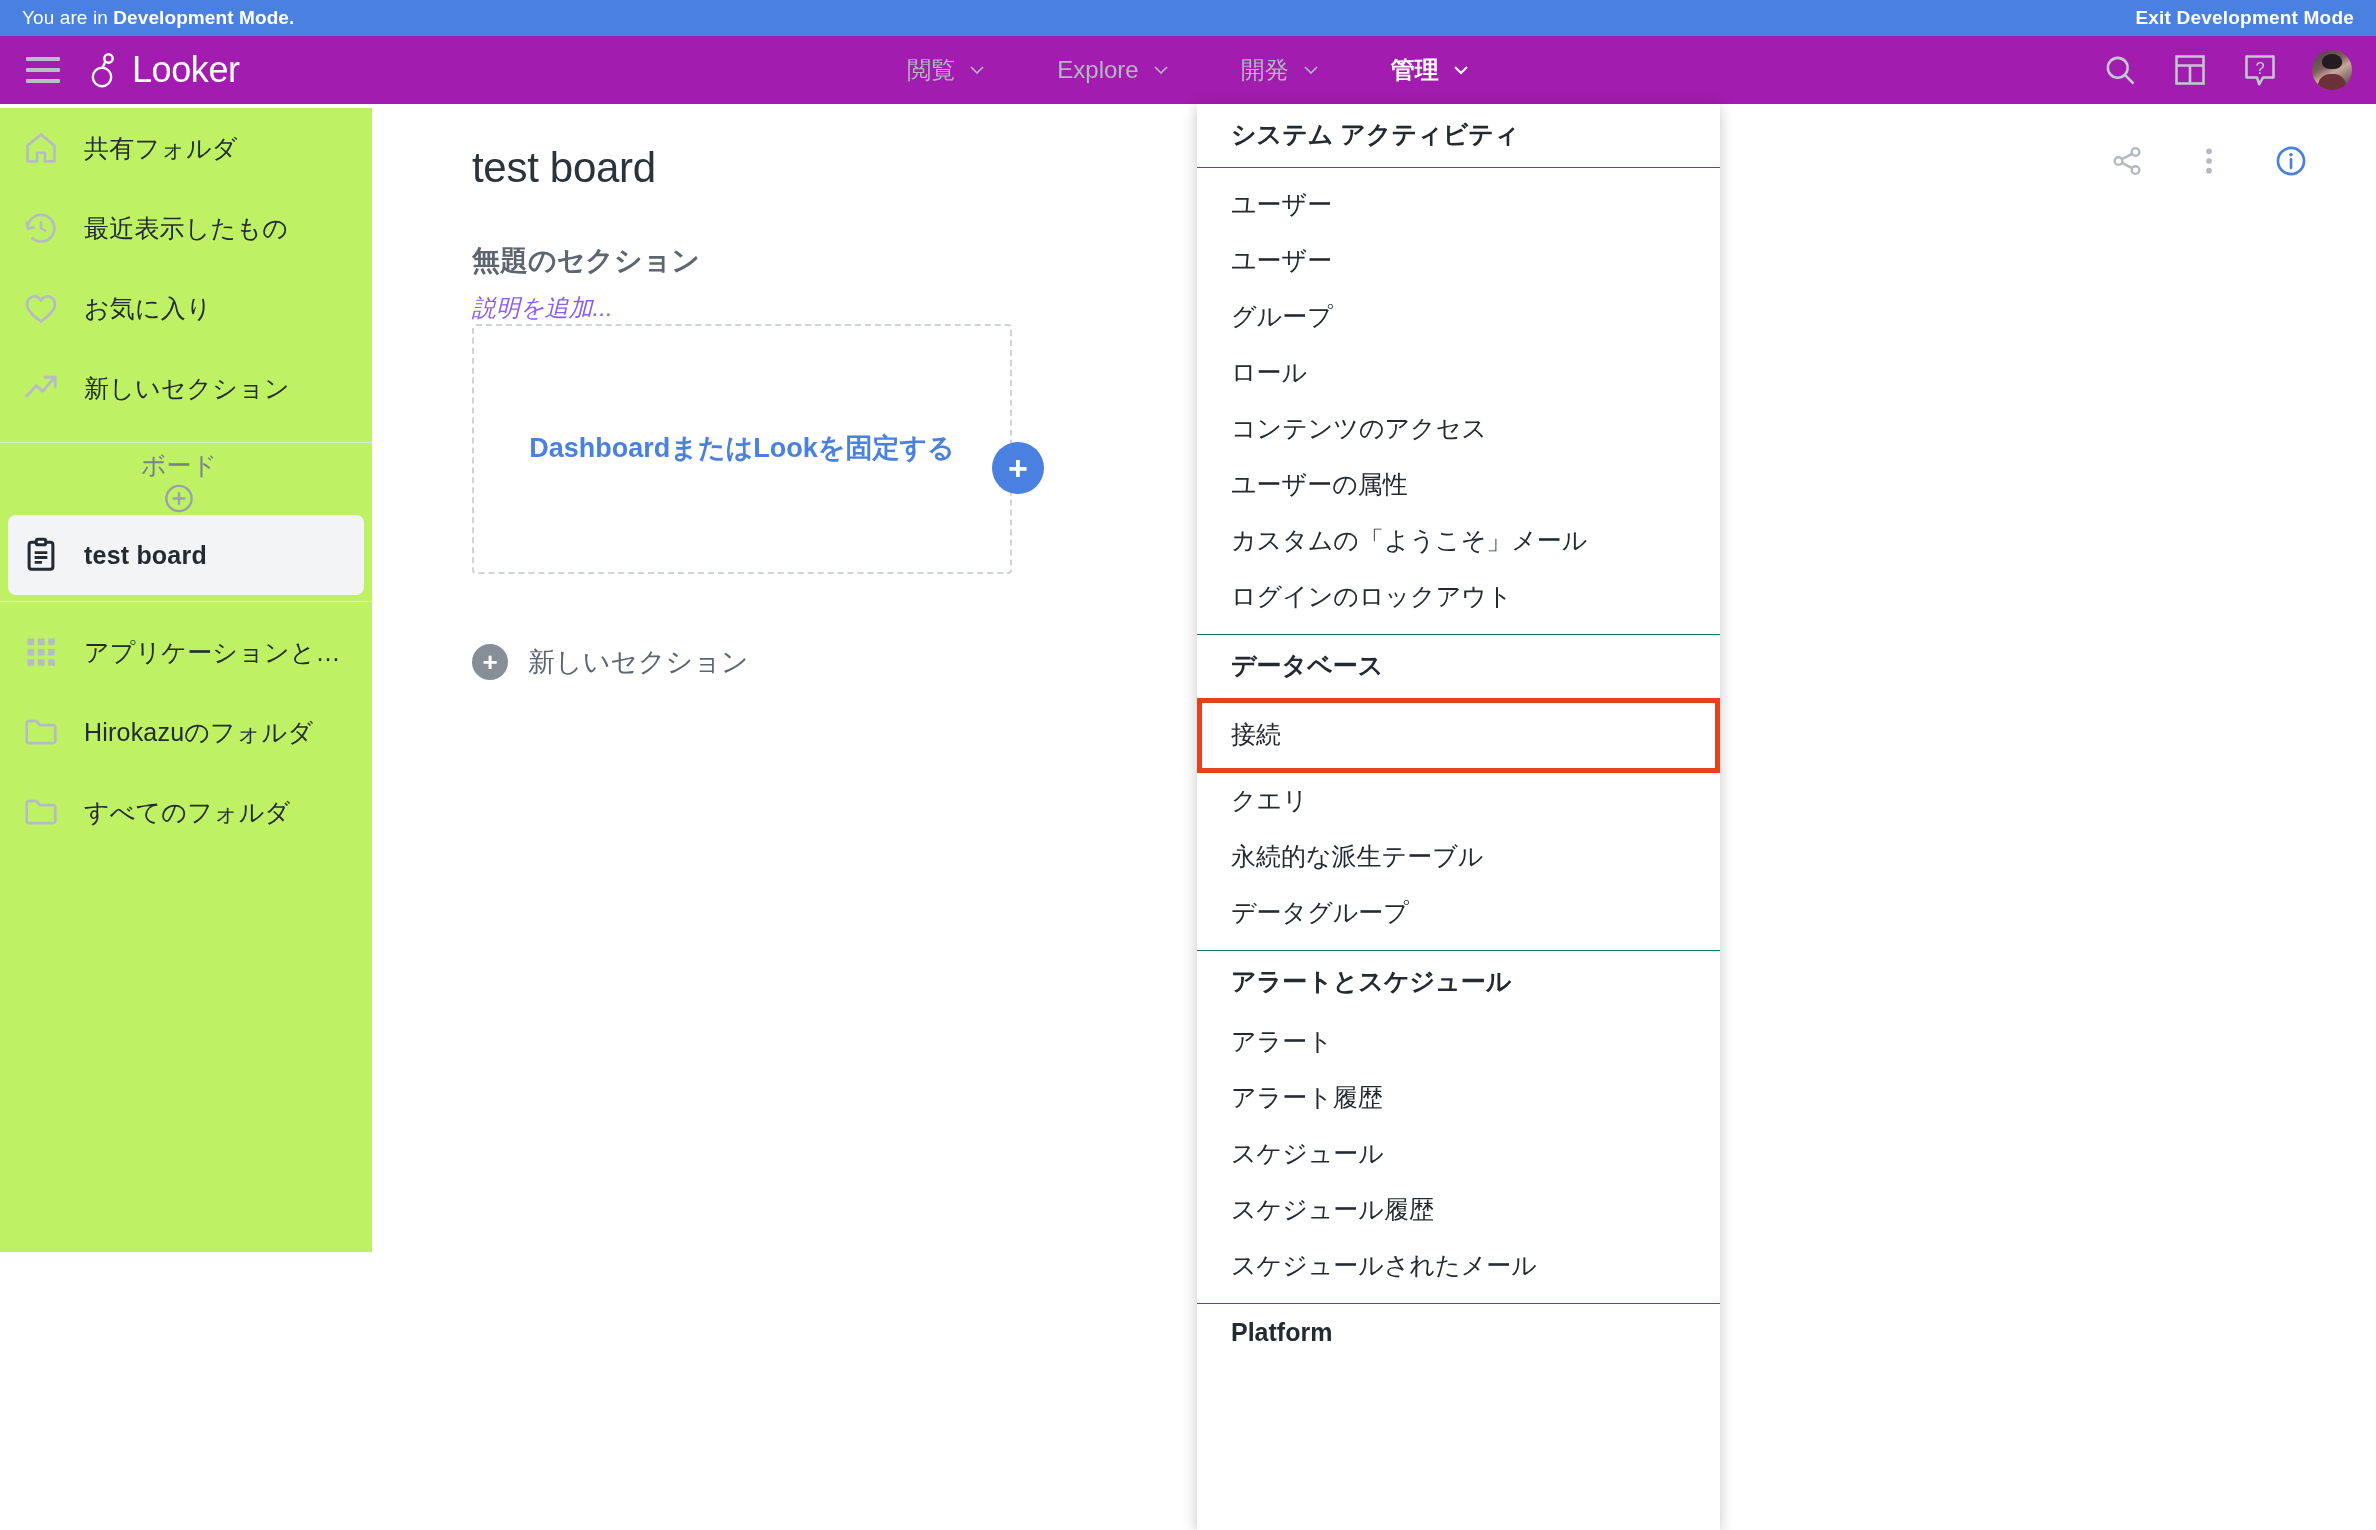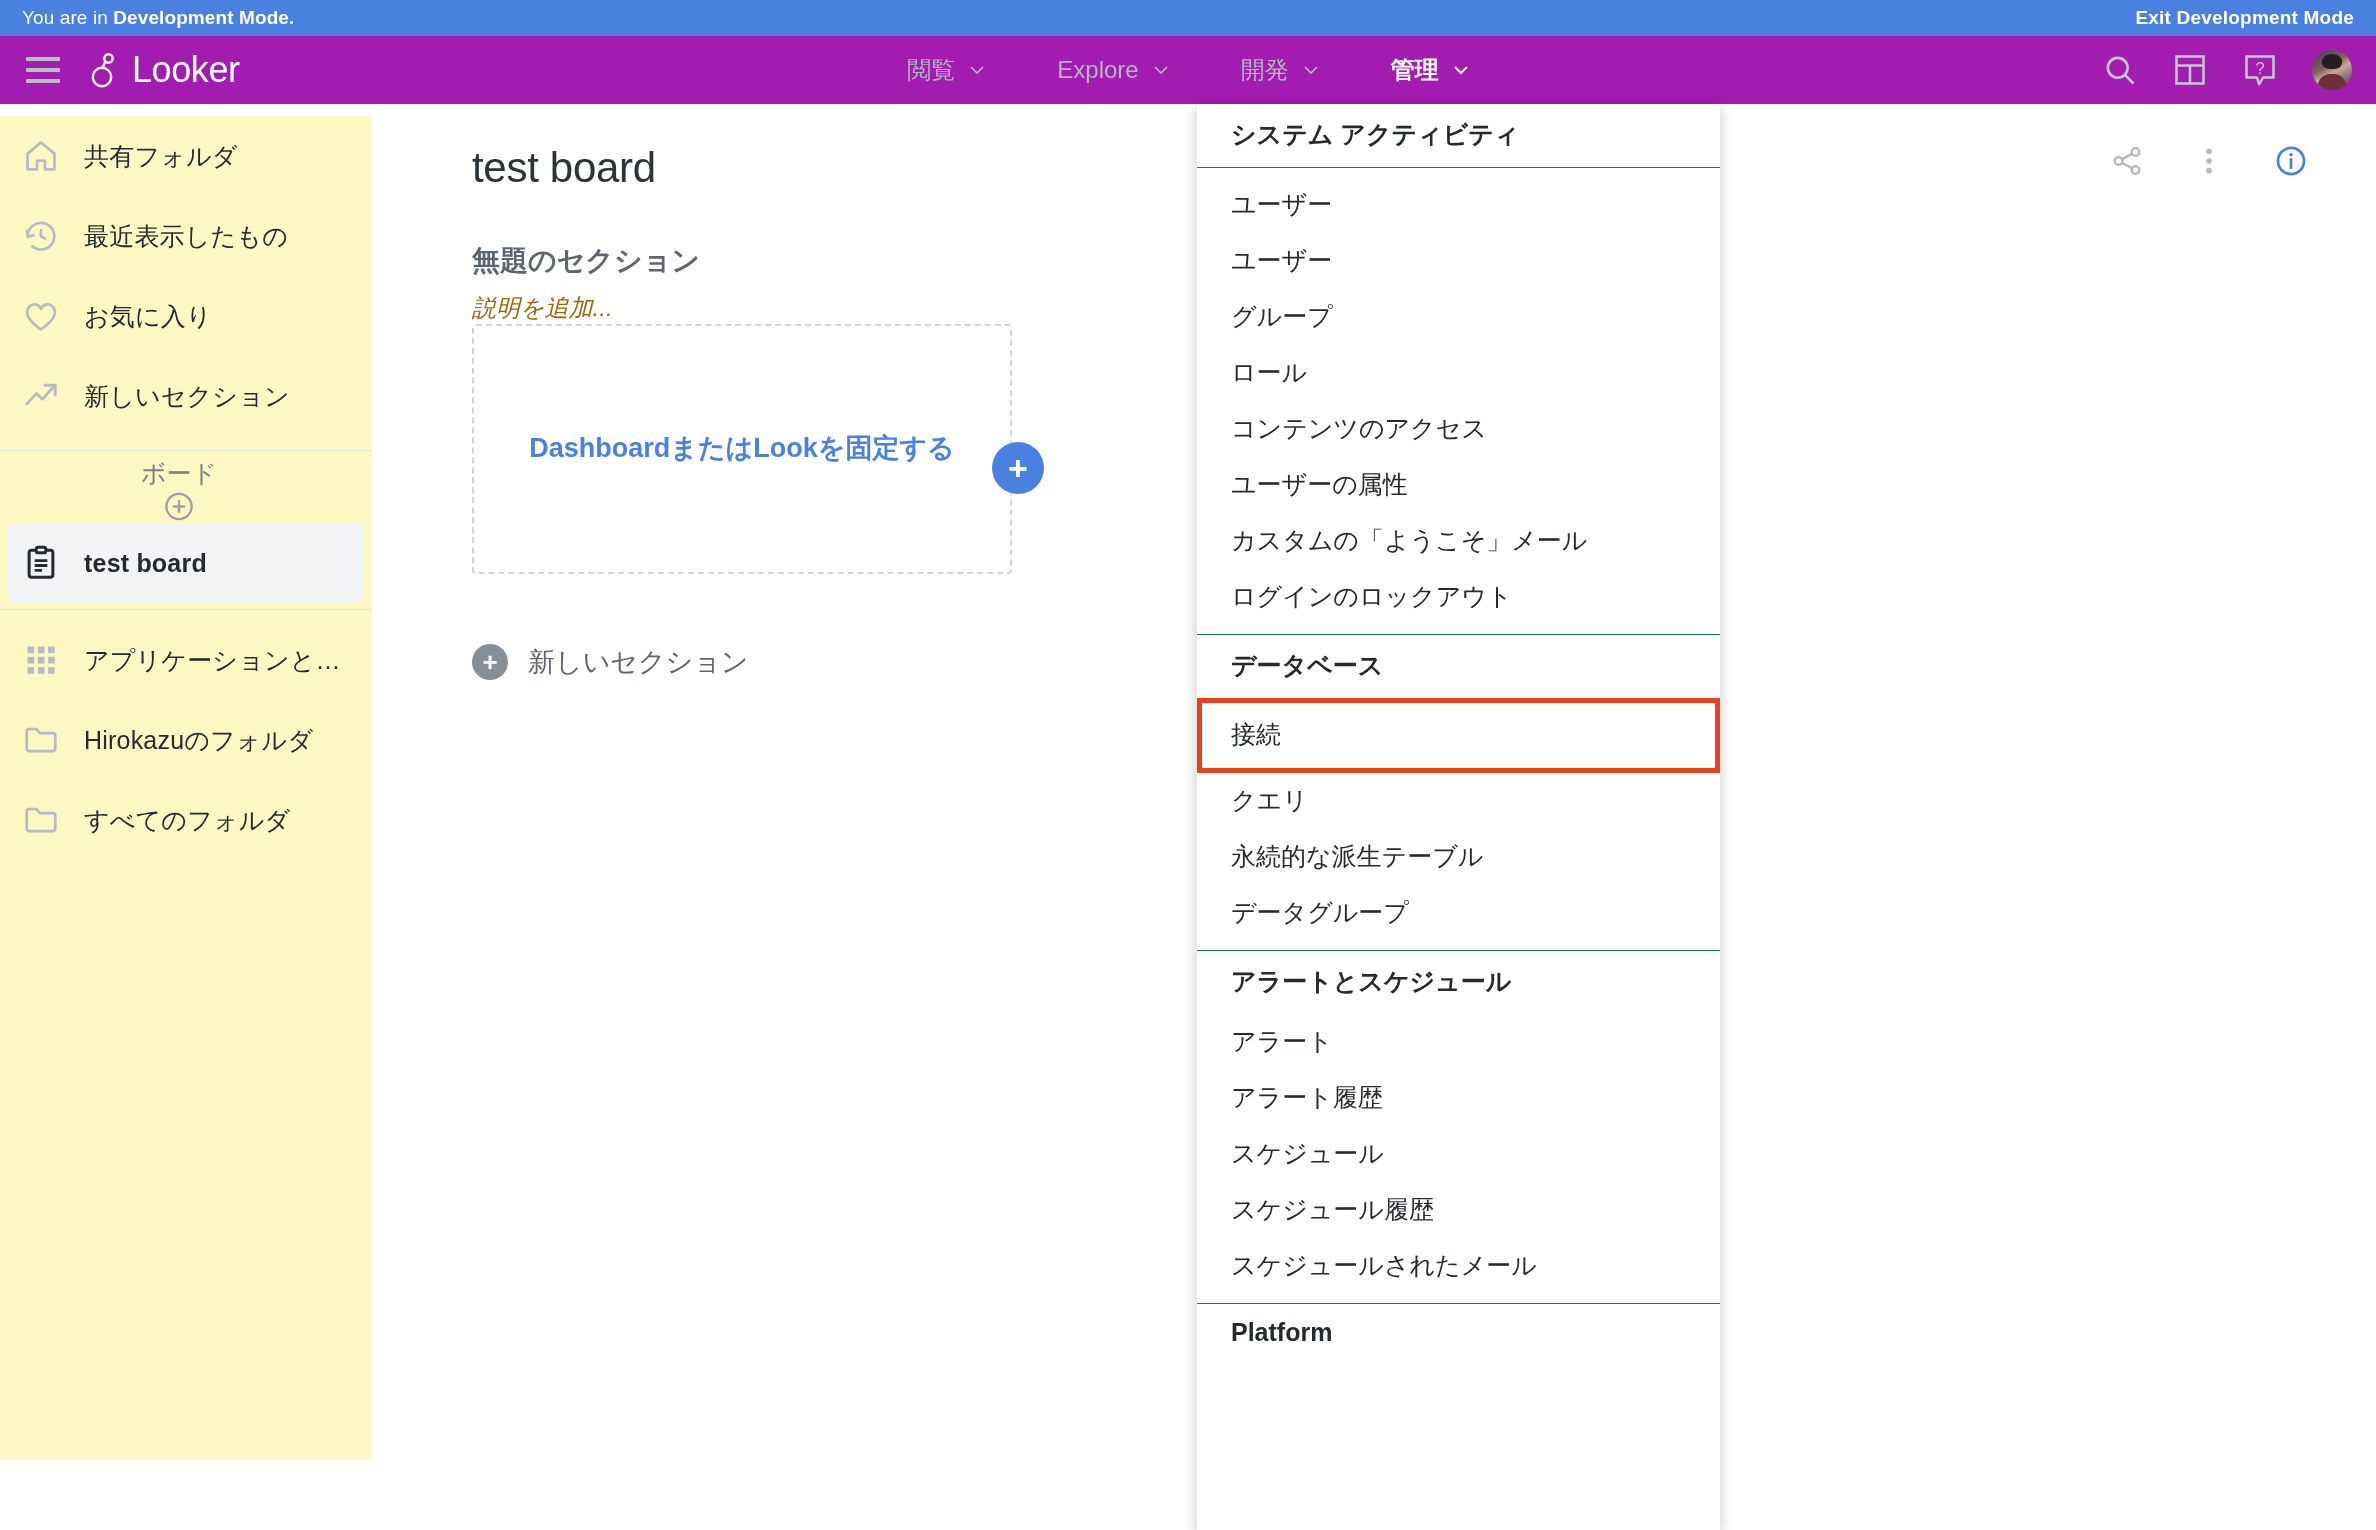--- a/index.html
+++ b/index.html
@@ -75,23 +75,23 @@
     background: #241c22;
   }
   #avatar::after {
     content: ""; position: absolute; left: 6px; bottom: 0;
     width: 28px; height: 16px; border-radius: 12px 12px 0 0;
     background: #6d3038;
   }
 
   
   #sidebar {
-    position: absolute; top: 116px; left: 0;
-    width: 372px; height: 1344px;
-    background: #fef9c3;
+    position: absolute; top: 108px; left: 0;
+    width: 372px; height: 1144px;
+    background: #bef264;
   }
   .side-item {
     display: flex; align-items: center; gap: 24px;
     height: 80px; padding-left: 14px; margin: 0 8px;
     border-radius: 8px; cursor: pointer;
   }
   .side-item .label {
     font-size: 25px; color: #232a31; letter-spacing: .2px;
   }
   .side-item .sic { width: 38px; height: 38px; color: #b6bcc5; flex: none; }
@@ -120,21 +120,21 @@
     display: flex; align-items: center; gap: 48px;
   }
   #board-actions .ic { width: 34px; height: 34px; color: #b2b9c2; cursor: pointer; display:block; }
   #board-actions .ic.info { color: #4a80e0; }
   #section-title {
     position: absolute; left: 100px; top: 138px;
     font-size: 28px; font-weight: 700; color: #5d6670;
   }
   #section-desc {
     position: absolute; left: 100px; top: 188px;
-    font-size: 24px; font-style: italic; color: #a16207;
+    font-size: 24px; font-style: italic; color: #8b5cf6;
   }
   #pin-zone {
     position: absolute; left: 100px; top: 220px;
     width: 540px; height: 250px;
     border: 2px dashed #cfd4da; border-radius: 4px;
     display: flex; align-items: center; justify-content: center;
     text-align: center; cursor: pointer;
   }
   #pin-zone .txt {
     color: #4a80e0; font-size: 27px; font-weight: 700; line-height: 1.45;

